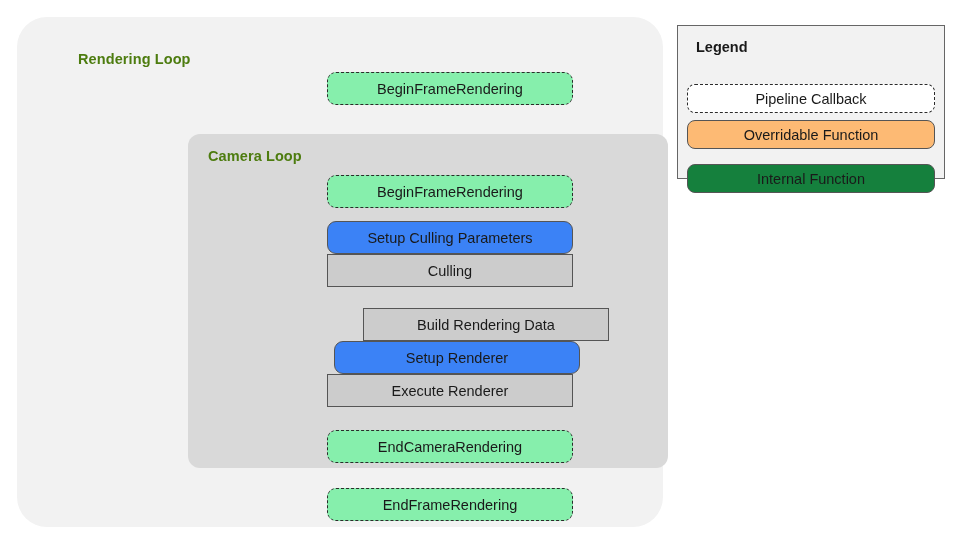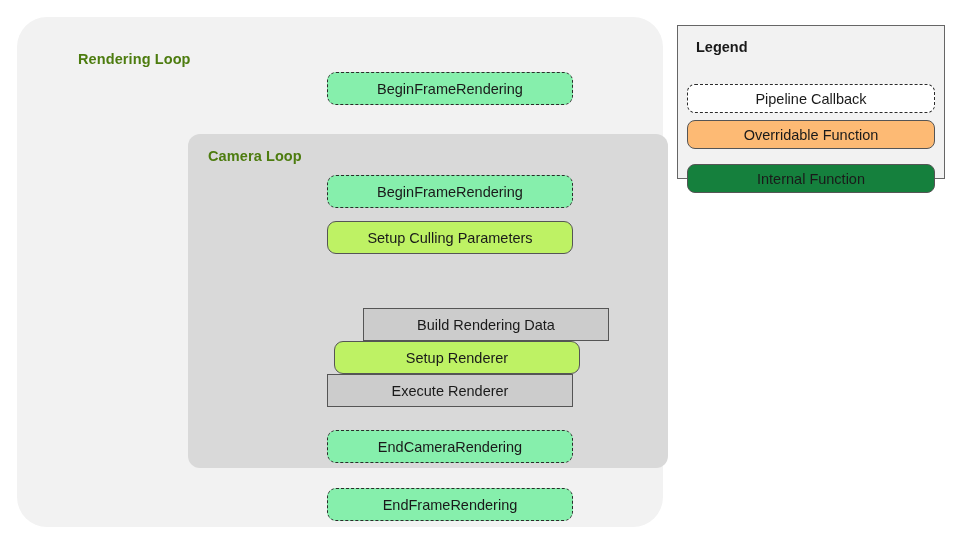--- a/index.html
+++ b/index.html
@@ -73,21 +73,21 @@
     text-align: center;
     white-space: nowrap;
   }
 
   .node.callback {
     background: #86efac;
     border: 1.4px dashed #2b2b2b;
     border-radius: 9px;
   }
   .node.overridable {
-    background: #bef264;
+    background: #3b82f6;
     border: 1.2px solid #555555;
     border-radius: 9px;
   }
   .node.internal {
     background: #cccccc;
     border: 1.2px solid #555555;
     border-radius: 0;
   }
 
   
@@ -166,20 +166,21 @@
     <div class="node callback n-begin-frame">BeginFrameRendering</div>
 
     <div class="inner-loop">
       <div class="loop-title inner-title">Camera Loop</div>
     </div>
 
     <div class="node callback n-begin-camera">BeginFrameRendering</div>
 
     <div class="node overridable n-setup-culling">Setup Culling Parameters</div>
 
+    <div class="node internal n-culling">Culling</div>
 
     <div class="node internal n-build-data">Build Rendering Data</div>
 
     <div class="node overridable n-setup-renderer">Setup Renderer</div>
 
     <div class="node internal n-execute-renderer">Execute Renderer</div>
 
     <div class="node callback n-end-camera">EndCameraRendering</div>
 
     <div class="node callback n-end-frame">EndFrameRendering</div>

